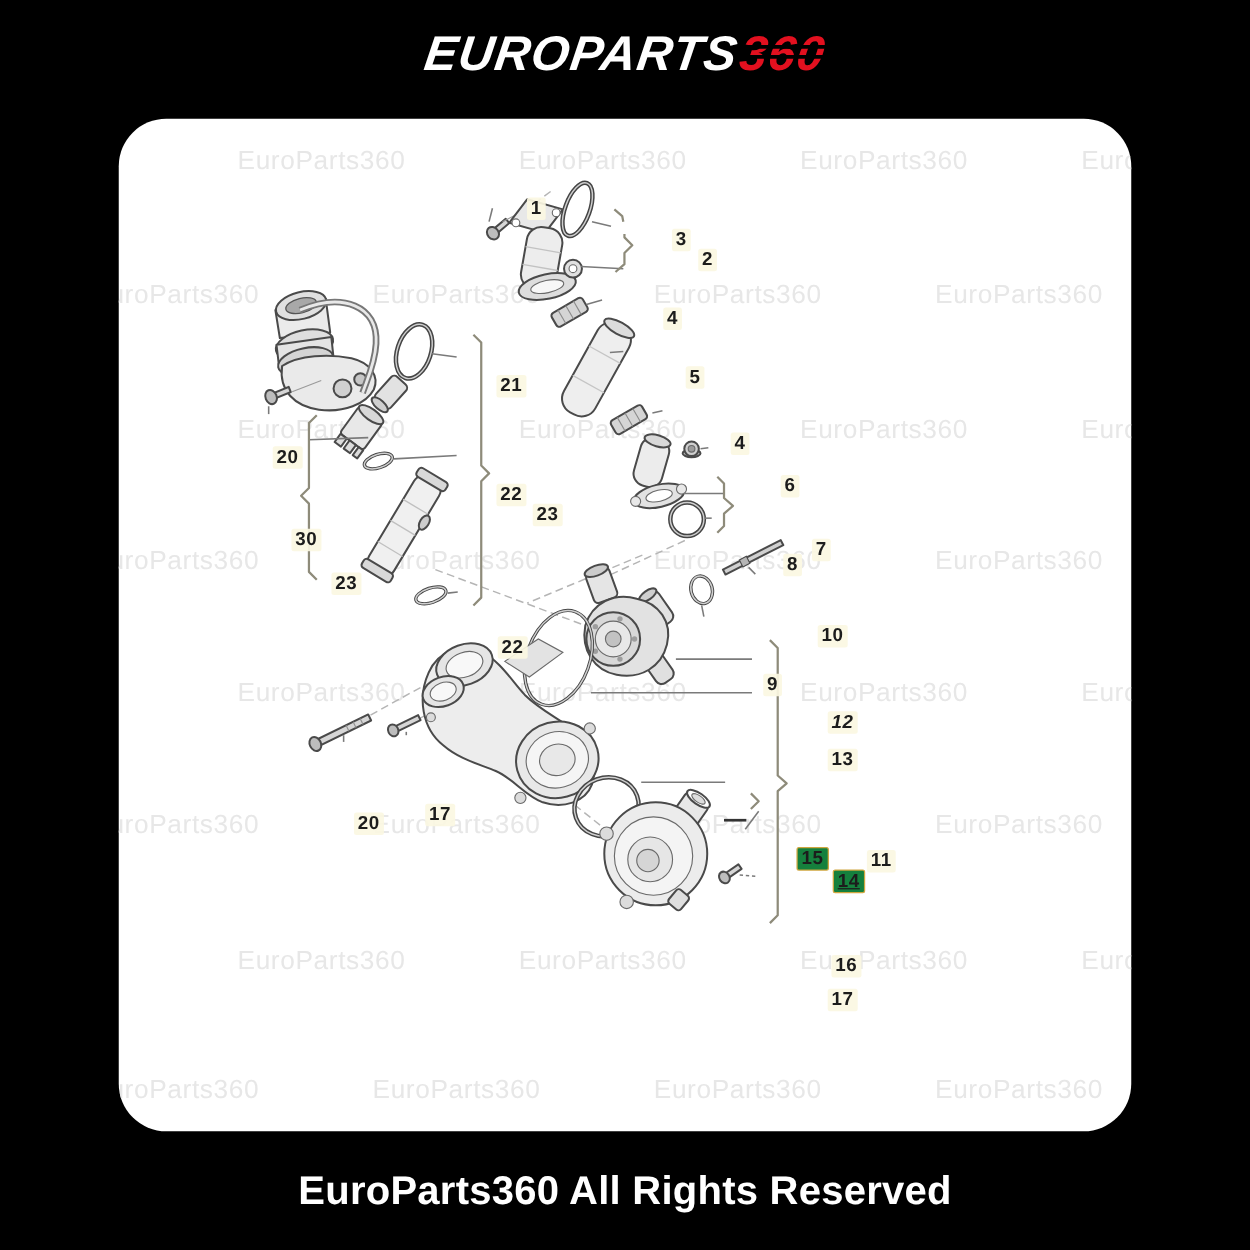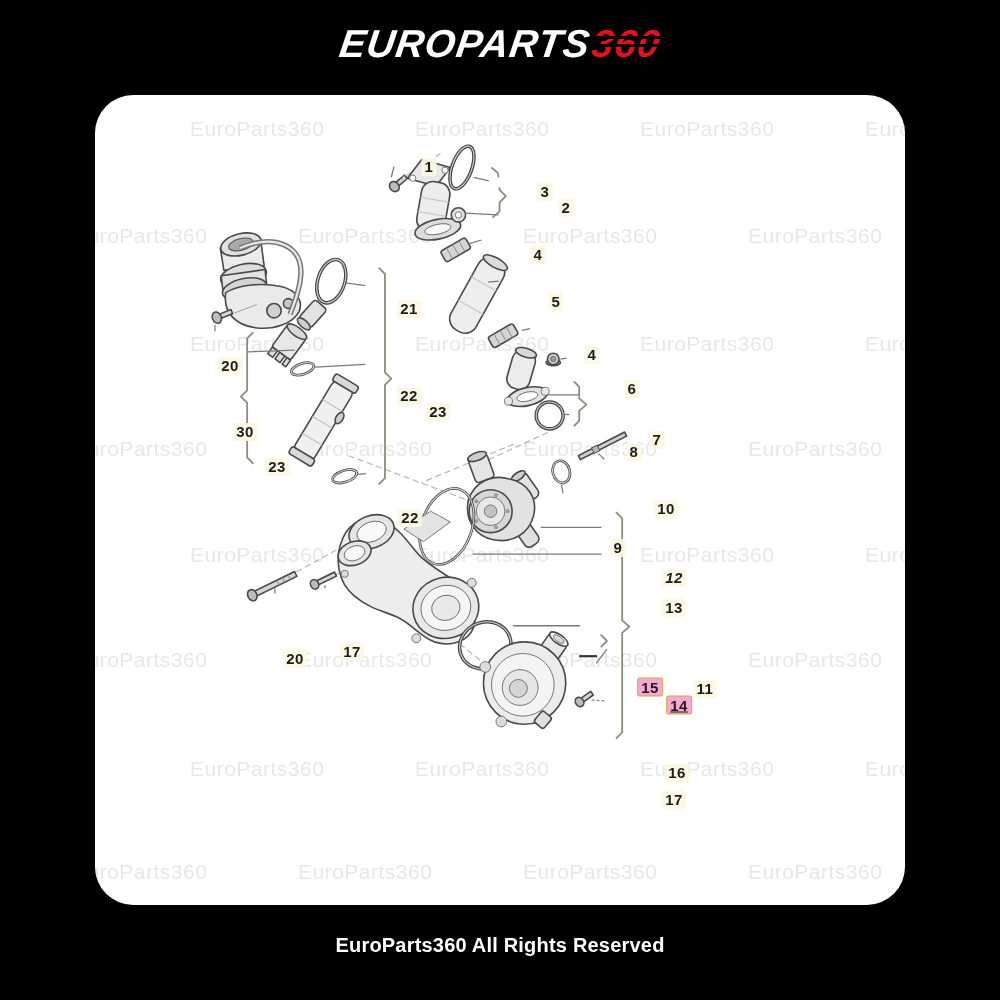--- a/index.html
+++ b/index.html
@@ -14,23 +14,23 @@
   .logo .accent::after{content:"";position:absolute;left:-2px;right:-2px;top:22px;height:2.5px;background:#000;}
   
   .card{position:absolute;left:95px;top:95px;width:810px;height:810px;background:#fff;
         border-radius:38px;overflow:hidden;}
   .wm{position:absolute;font-size:21px;color:#e7e7e7;white-space:nowrap;letter-spacing:0.5px;}
   .diagram-svg{position:absolute;left:0;top:0;}
   
   .callout{position:absolute;transform:translate(-50%,-50%);font-size:15px;font-weight:bold;
            color:#1c1c1c;background:rgba(251,247,226,0.92);padding:0 3px;line-height:18px;
            border-radius:2px;letter-spacing:0.5px;}
-  .callout.hl{background:#f9a8d4;border:1px solid #cfa63f;line-height:17px;}
+  .callout.hl{background:#15803d;border:1px solid #cfa63f;line-height:17px;}
   .footer{position:absolute;left:0;right:0;top:934px;text-align:center;color:#fff;
-          font-size:20px;font-weight:bold;letter-spacing:0.2px;}
+          font-size:32px;font-weight:bold;letter-spacing:0.2px;}
   
   .st{stroke:#4a4a4a;stroke-width:1.8;stroke-linejoin:round;}
   .thin{stroke:#6a6a6a;stroke-width:1;}
   .ln{stroke:#7a7a7a;stroke-width:1.4;fill:none;}
   .lnt{stroke:#9a9a9a;stroke-width:1;fill:none;}
   .br{stroke:#8e8b7a;stroke-width:2;fill:none;stroke-linejoin:round;}
   .dsh{stroke:#b5b5b5;stroke-width:1.3;stroke-dasharray:7 4;fill:none;}
   .ring{stroke:#454545;stroke-width:4;fill:none;}
   .ring2{stroke:#454545;stroke-width:3;fill:none;}
   .rlt{stroke:#cfcfcf;stroke-width:1.3;fill:none;}

